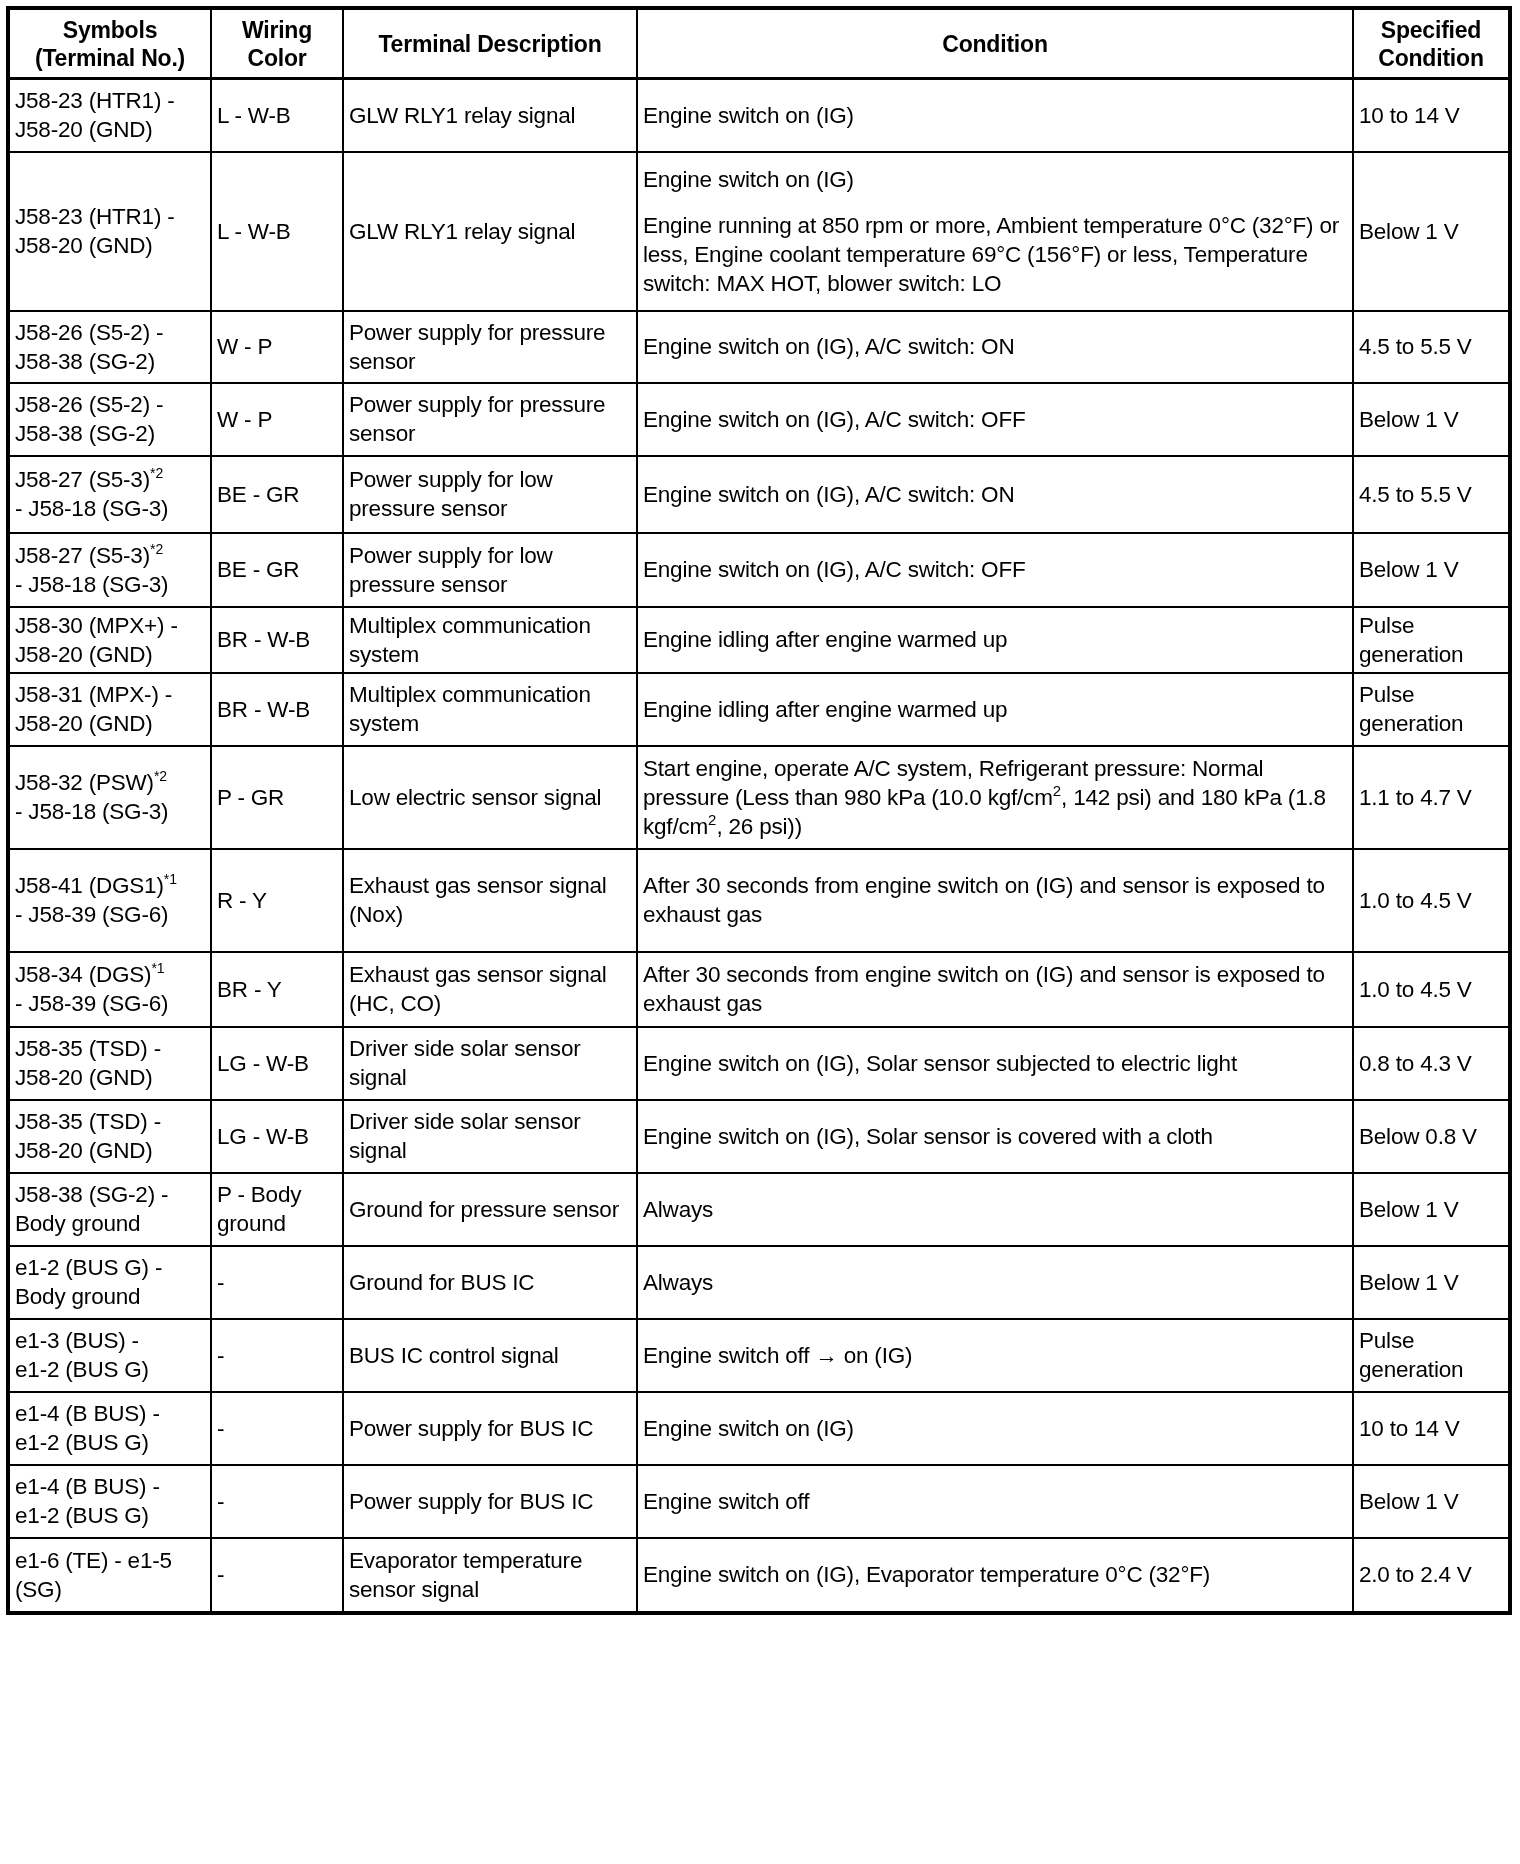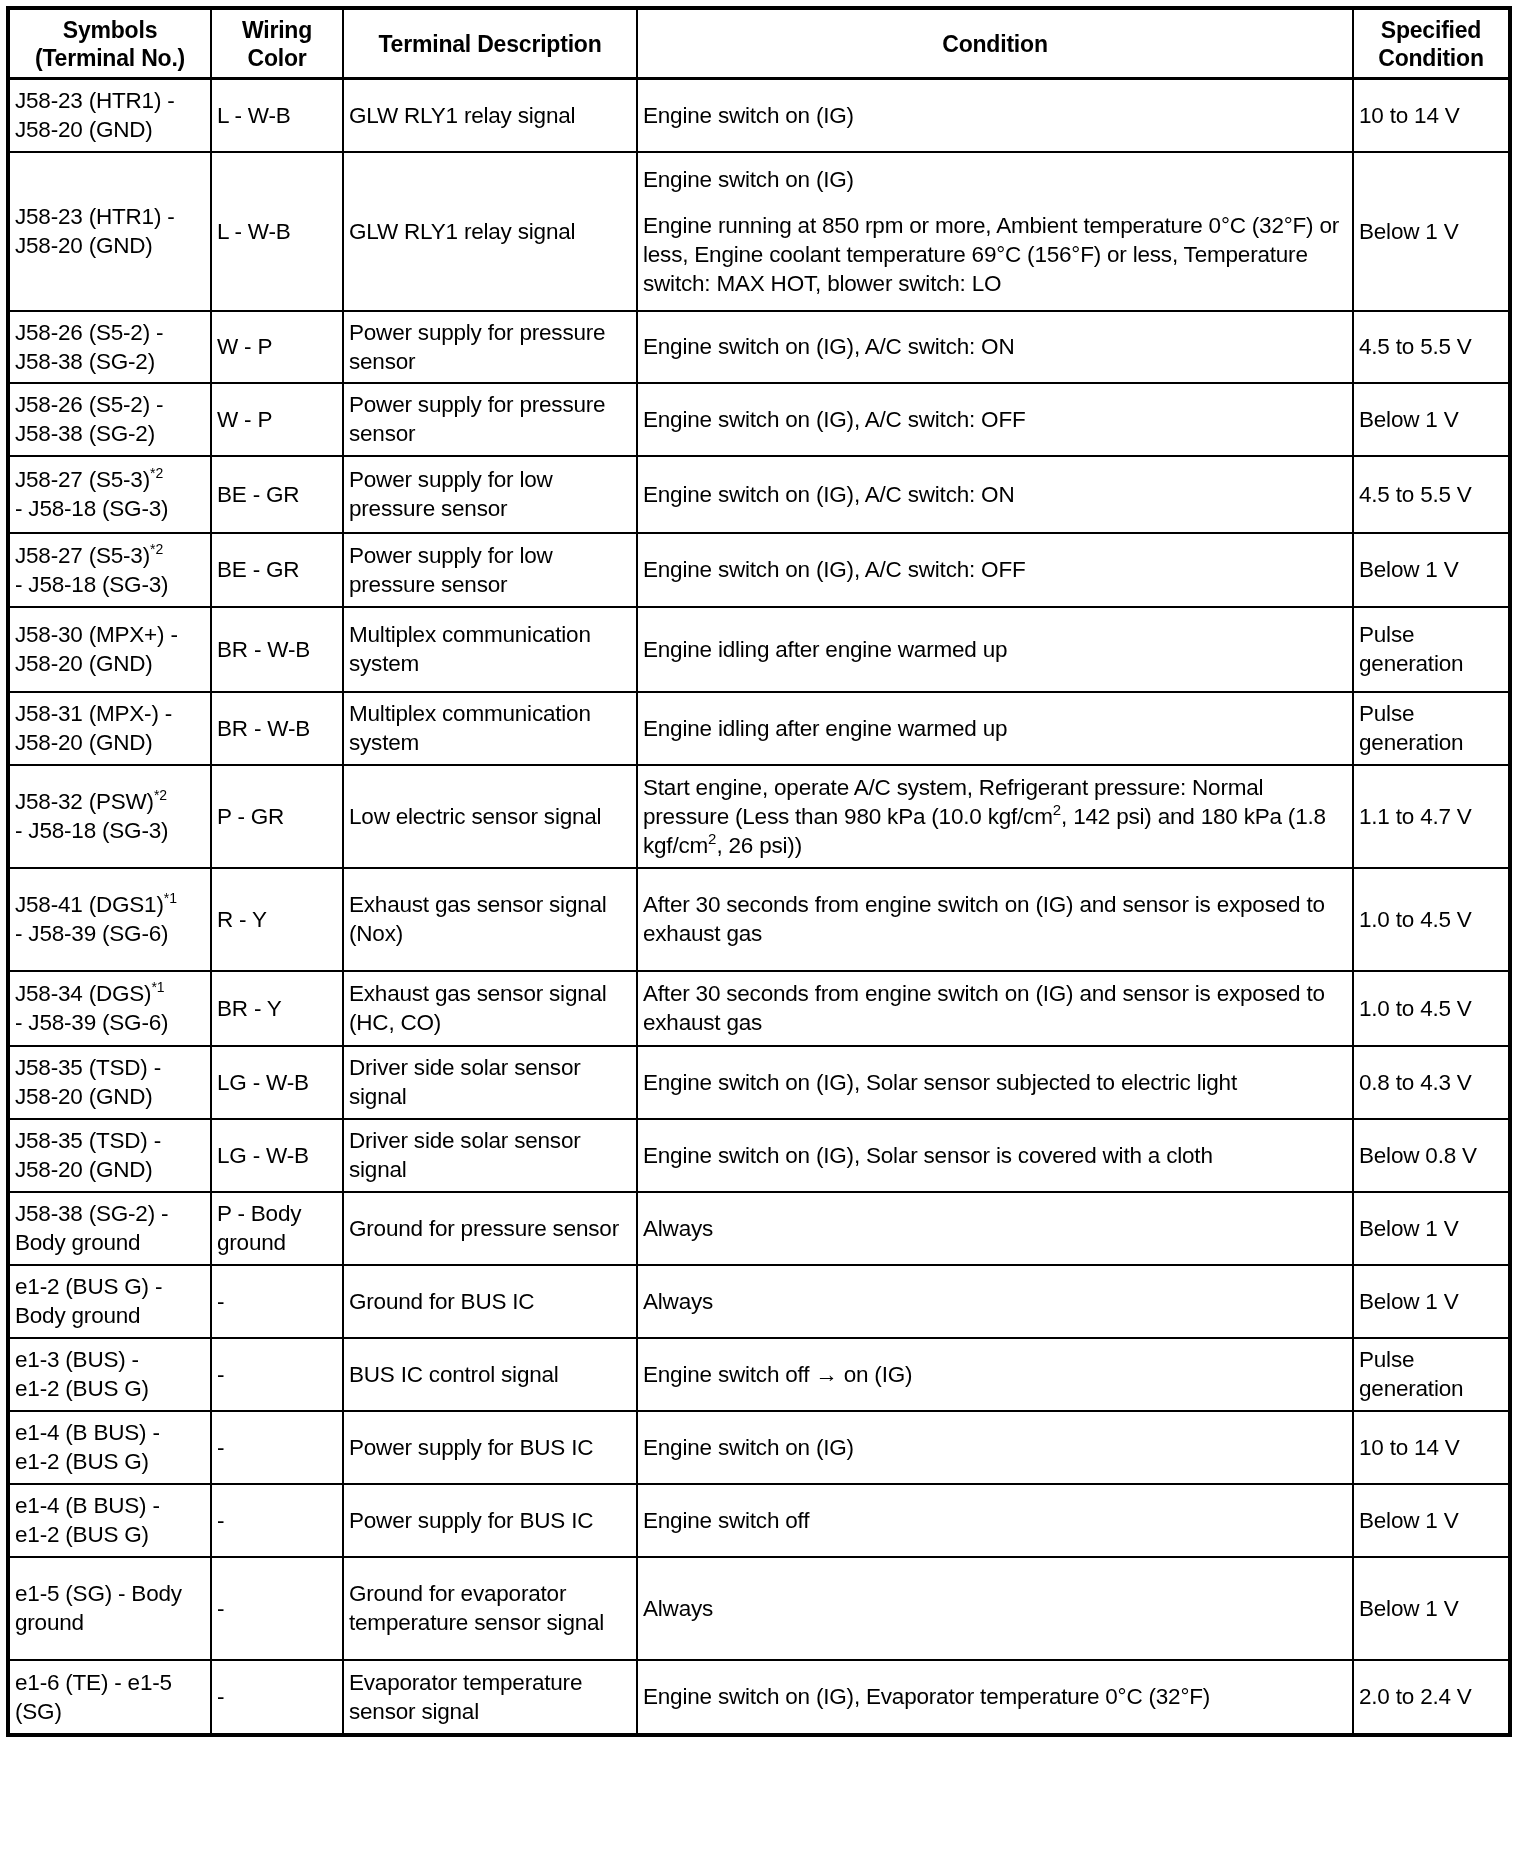--- a/index.html
+++ b/index.html
@@ -167,21 +167,21 @@
     <td>
       <span>J58-27 (S5-3)</span><sup class="note">*2</sup><br>
       <span>- J58-18 (SG-3)</span>
     </td>
     <td>BE - GR</td>
     <td>Power supply for low pressure sensor</td>
     <td>Engine switch on (IG), A/C switch: OFF</td>
     <td>Below 1 V</td>
   </tr>
 
-  <tr style="height: 85px;">
+  <tr style="height: 66px;">
     <td>
       <span>J58-30 (MPX+) -</span><sup class="note"></sup><br>
       <span>J58-20 (GND)</span>
     </td>
     <td>BR - W-B</td>
     <td>Multiplex communication system</td>
     <td>Engine idling after engine warmed up</td>
     <td>Pulse generation</td>
   </tr>
 
@@ -300,30 +300,20 @@
     <td>
       <span>e1-4 (B BUS) -</span><sup class="note"></sup><br>
       <span>e1-2 (BUS G)</span>
     </td>
     <td>-</td>
     <td>Power supply for BUS IC</td>
     <td>Engine switch off</td>
     <td>Below 1 V</td>
   </tr>
 
-  <tr style="height: 103px;">
-    <td>
-      <span>e1-5 (SG) - Body</span><sup class="note"></sup><br>
-      <span>ground</span>
-    </td>
-    <td>-</td>
-    <td>Ground for evaporator temperature sensor signal</td>
-    <td>Always</td>
-    <td>Below 1 V</td>
-  </tr>
 
   <tr style="height: 73px;">
     <td>
       <span>e1-6 (TE) - e1-5</span><sup class="note"></sup><br>
       <span>(SG)</span>
     </td>
     <td>-</td>
     <td>Evaporator temperature sensor signal</td>
     <td>Engine switch on (IG), Evaporator temperature 0°C (32°F)</td>
     <td>2.0 to 2.4 V</td>

